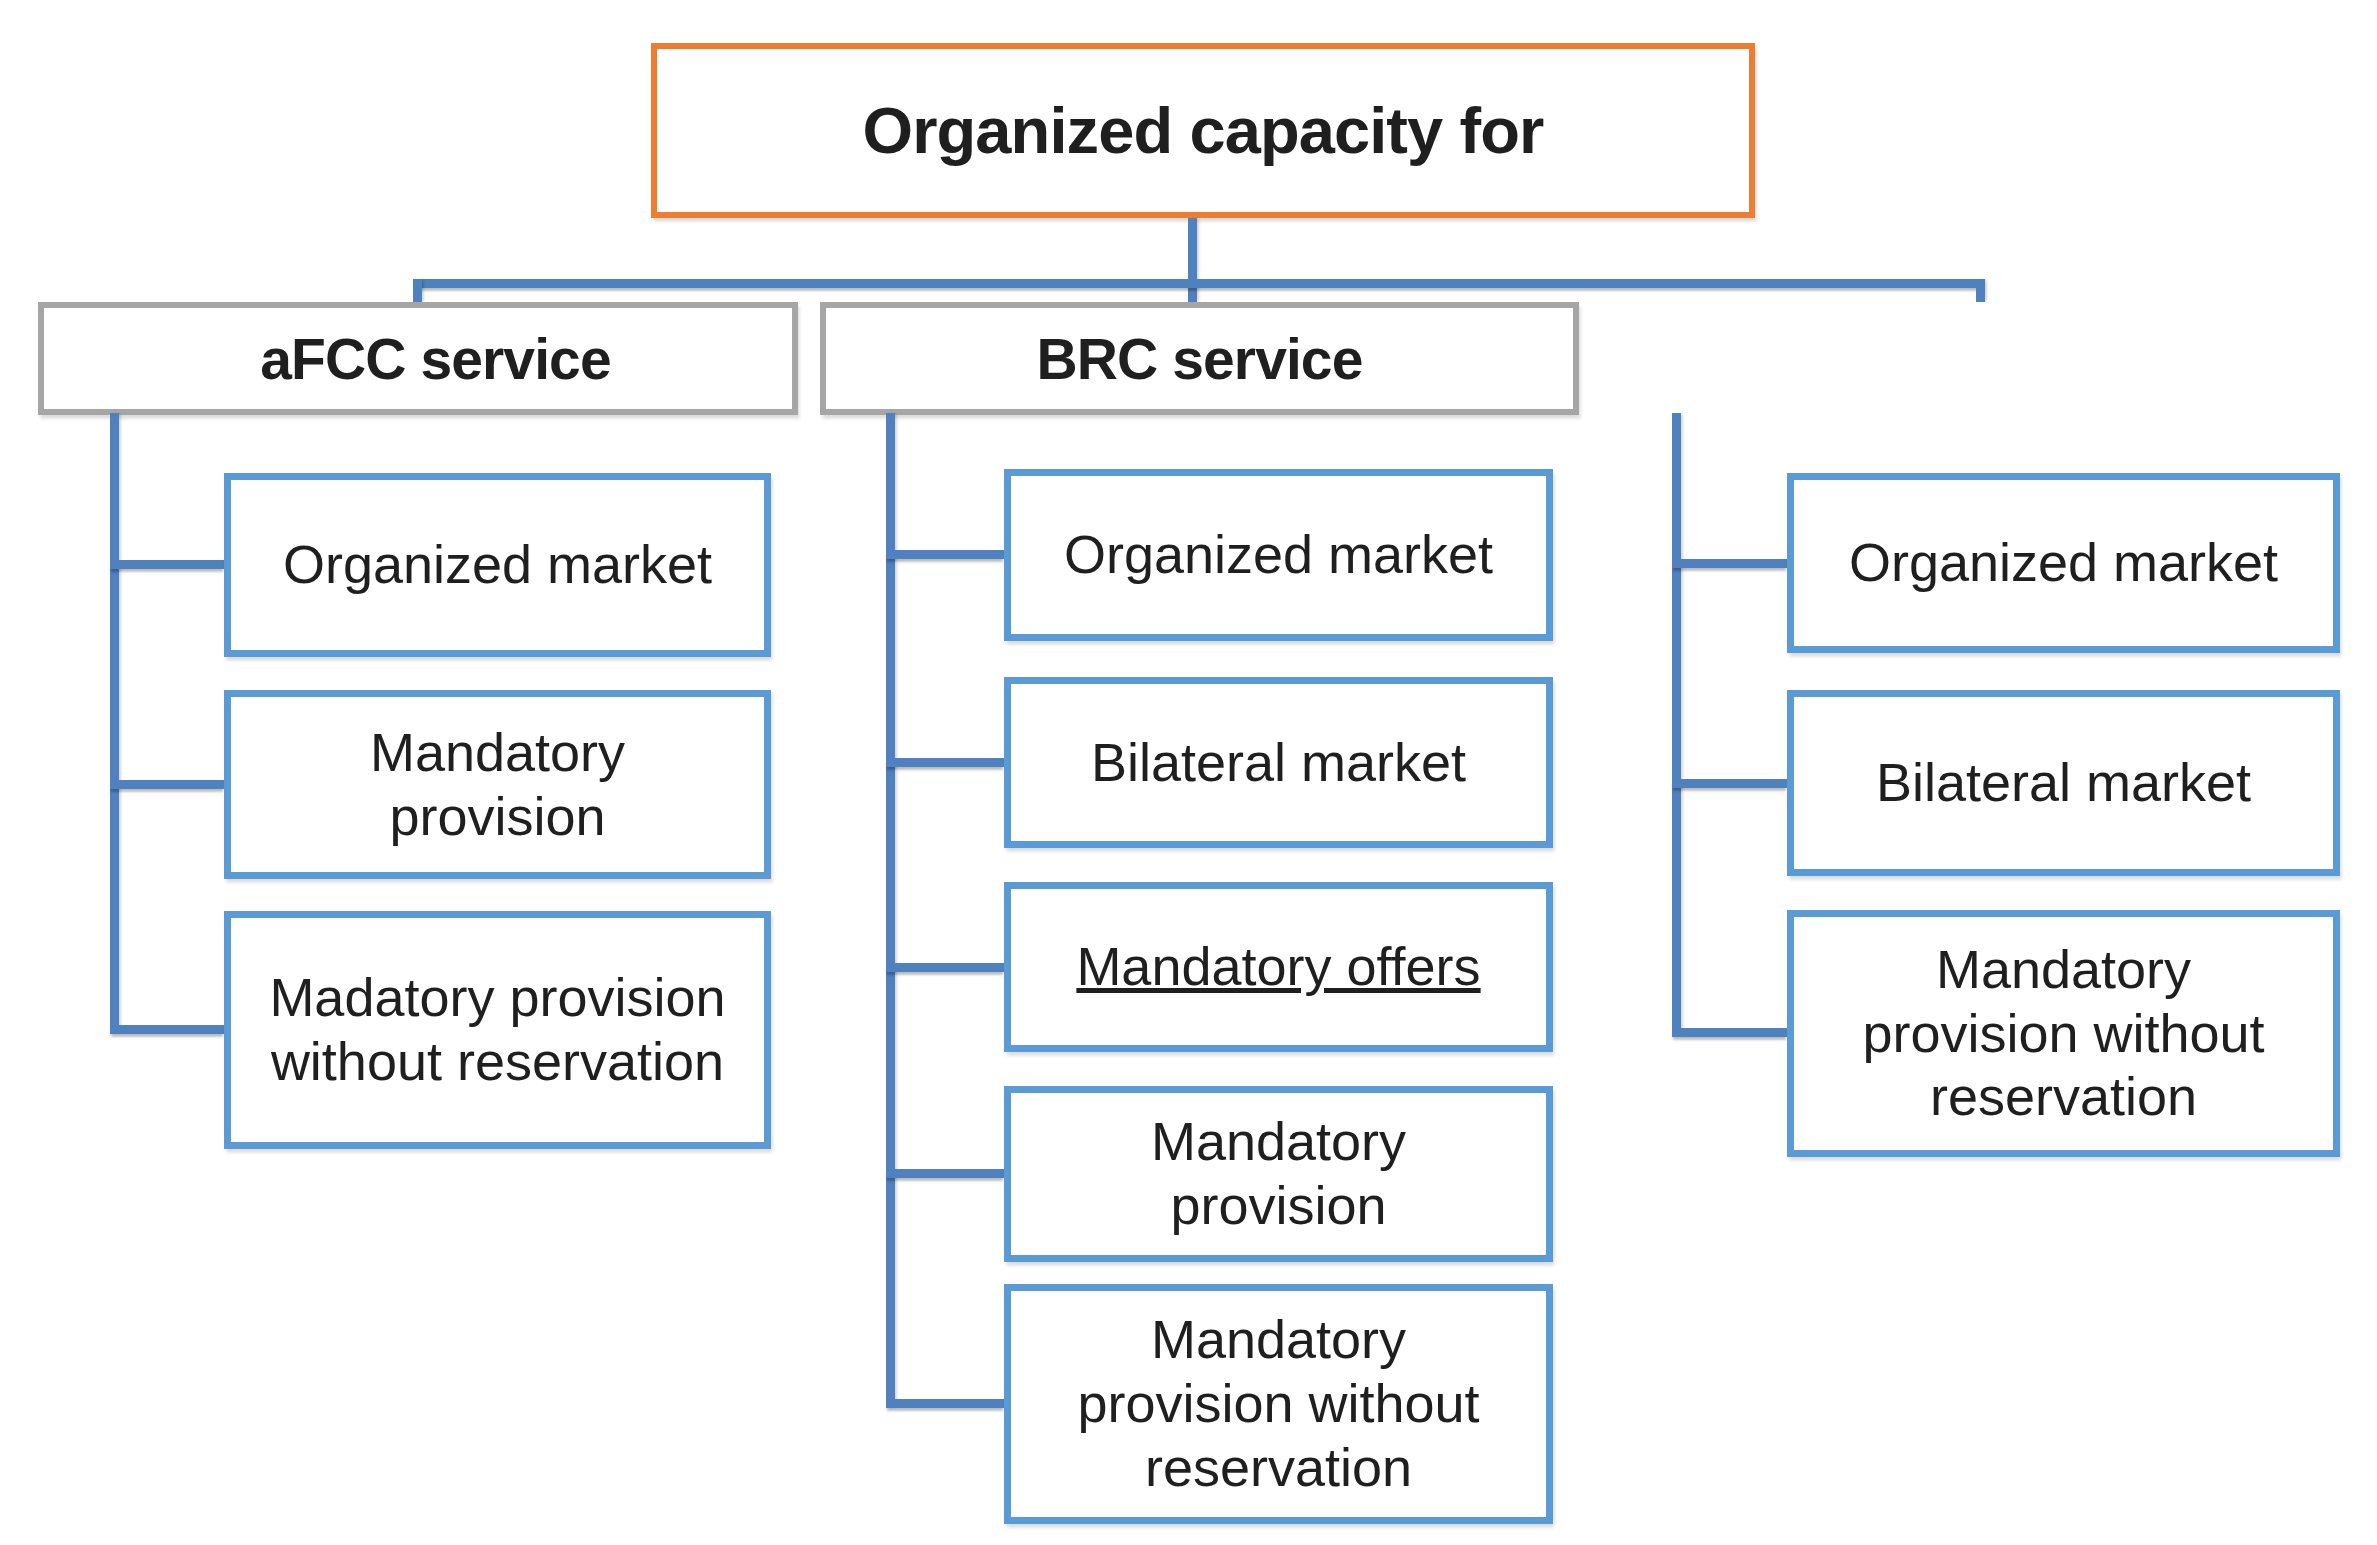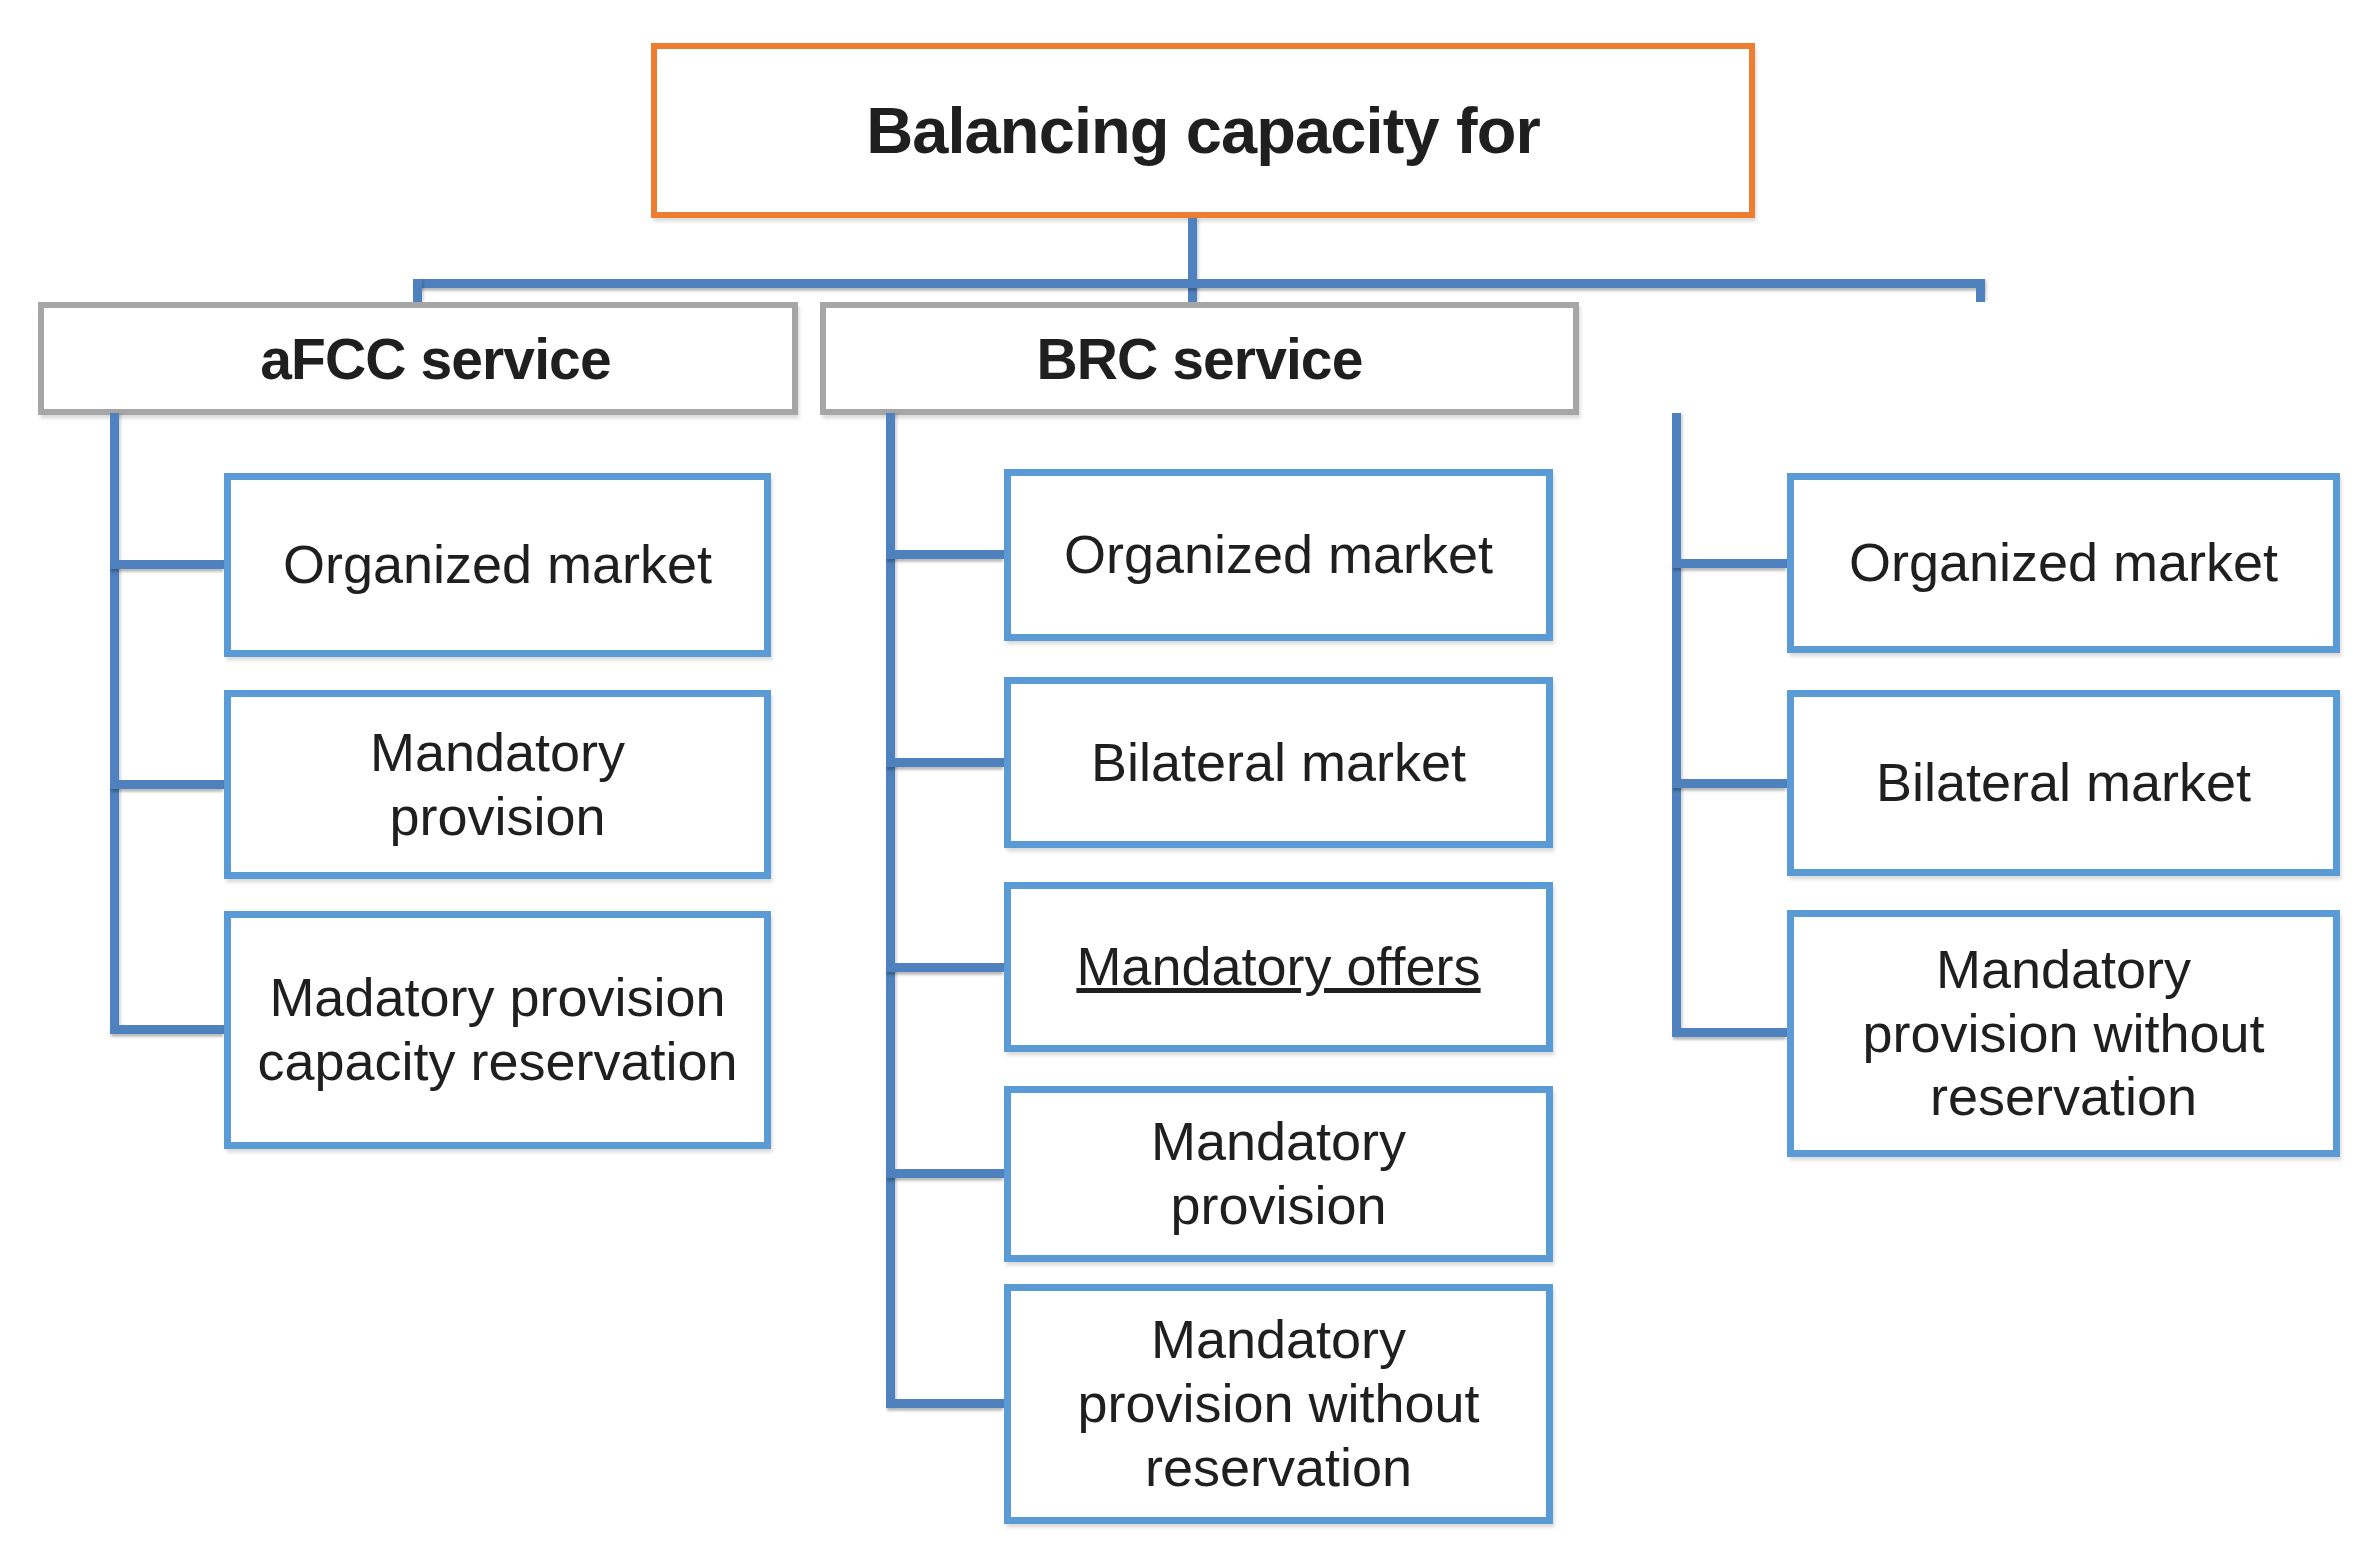--- a/index.html
+++ b/index.html
@@ -53,21 +53,21 @@
   }
   .conn-h{box-shadow:0 3.6px 2.7px -0.9px rgba(0,0,0,0.28);}
   .conn-v{box-shadow:2.7px 0 2.7px -0.9px rgba(0,0,0,0.18);}
 </style>
 </head>
 <body>
 
 <div class="canvas">
 
   <div class="box title-box" style="left:651px;top:43px;width:1104px;height:175px;">
-    <span class="node-label">Balancing capacity for</span>
+    <span class="node-label">Organized capacity for</span>
   </div>
 
   <div class="conn conn-v" style="left:1188px;top:218px;width:9px;height:84px;"></div>
   <div class="conn conn-h" style="left:413px;top:279px;width:1572px;height:9px;"></div>
   <div class="conn conn-v" style="left:413px;top:279px;width:9px;height:23px;"></div>
   <div class="conn conn-v" style="left:1976px;top:279px;width:9px;height:23px;"></div>
 
   <div class="box header-box" style="left:38px;top:302px;width:760px;height:113px;padding-left:35px;">
     <span class="node-label">aFCC service</span>
   </div>
@@ -82,21 +82,21 @@
 
   <div class="box child-box" style="left:224px;top:473px;width:547px;height:184px;">
     <span class="node-label">Organized market</span>
   </div>
   <div class="box child-box" style="left:224px;top:690px;width:547px;height:189px;">
     <span class="node-label">Mandatory
 provision</span>
   </div>
   <div class="box child-box" style="left:224px;top:911px;width:547px;height:238px;">
     <span class="node-label">Madatory provision
-capacity reservation</span>
+without reservation</span>
   </div>
 
   <div class="conn conn-v" style="left:886px;top:413px;width:9px;height:995px;"></div>
   <div class="conn conn-h" style="left:886px;top:550px;width:118px;height:9px;"></div>
   <div class="conn conn-h" style="left:886px;top:758px;width:118px;height:9px;"></div>
   <div class="conn conn-h" style="left:886px;top:963px;width:118px;height:9px;"></div>
   <div class="conn conn-h" style="left:886px;top:1169px;width:118px;height:9px;"></div>
   <div class="conn conn-h" style="left:886px;top:1399px;width:118px;height:9px;"></div>
 
   <div class="box child-box" style="left:1004px;top:469px;width:549px;height:172px;">

